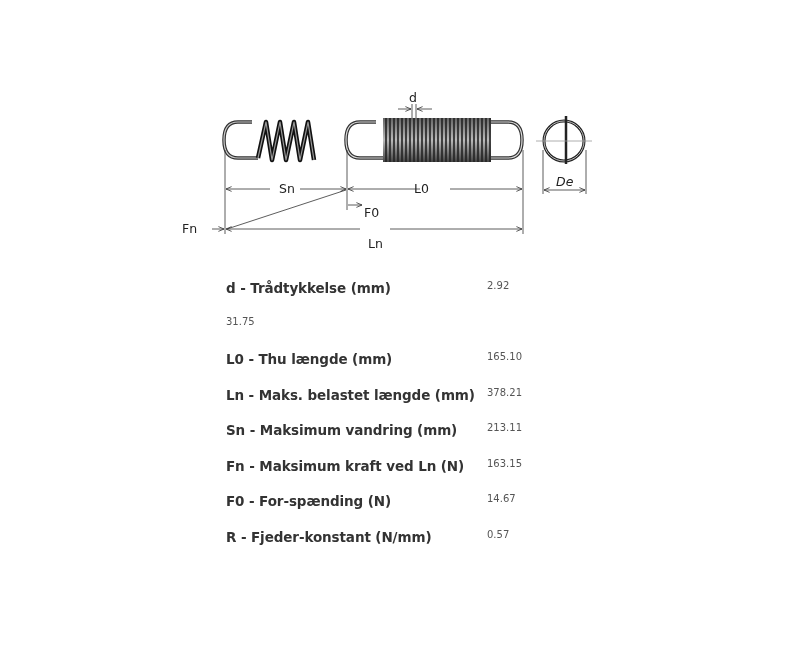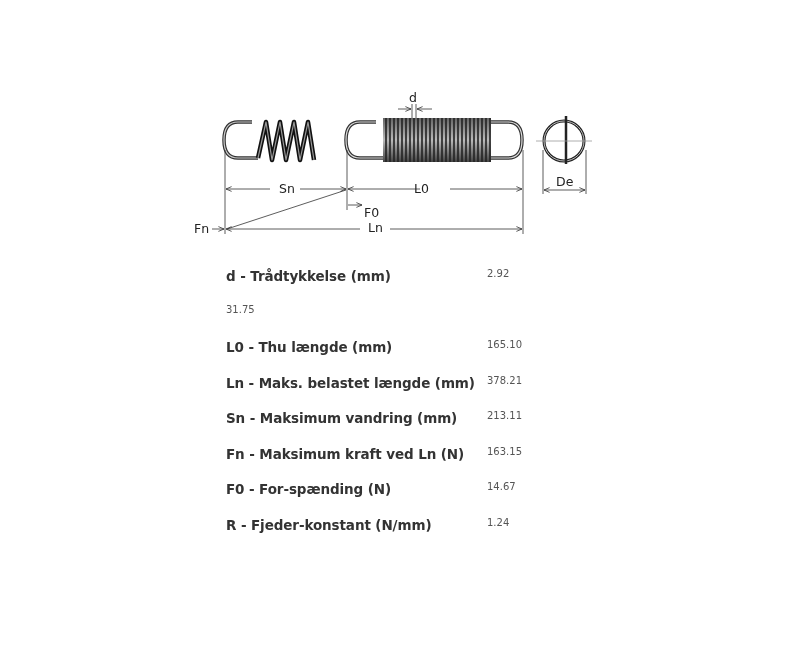--- a/index.html
+++ b/index.html
@@ -1,21 +1,21 @@
 <!DOCTYPE html>
 <html><head>
 <meta charset="utf-8">
 <style>
   html, body { margin: 0; padding: 0; background: #ffffff; }
   body { width: 810px; height: 661px; position: relative; overflow: hidden;
          font-family: "DejaVu Sans", "Liberation Sans", sans-serif; }
   .diagram { position: absolute; left: 0; top: 0; width: 810px; height: 260px; }
   .diagram svg { position: absolute; left: 0; top: 0; }
   .dlabel { position: absolute; font-size: 12.5px; color: #222; line-height: 1; }
-  .specs { position: absolute; left: 226px; top: 268px; width: 340px; }
+  .specs { position: absolute; left: 226px; top: 280px; width: 340px; }
   .row { height: 35.5px; display: flex; align-items: flex-start; }
   .row .k { width: 261px; font-weight: bold; font-size: 13.5px; color: #333; letter-spacing: -0.1px; }
   .row .v { font-size: 10px; color: #555; }
 </style>
 </head>
 <body>
 
 <div class="diagram">
   <svg width="810" height="260" viewBox="0 0 810 260">
     <defs>
@@ -113,23 +113,23 @@
 
       <line x1="360" y1="229" x2="226" y2="229" marker-end="url(#arr)"></line>
       <line x1="390" y1="229" x2="522" y2="229" marker-end="url(#arr)"></line>
     </g>
   </svg>
 
   <span class="dlabel" style="left:409px; top:92px;">d</span>
   <span class="dlabel" style="left:279px; top:183px;">Sn</span>
   <span class="dlabel" style="left:414px; top:183px;">L0</span>
   <span class="dlabel" style="left:364px; top:207px;">F0</span>
-  <span class="dlabel" style="left:194px; top:223px;">Fn</span>
-  <span class="dlabel" style="left:368px; top:222px;">Ln</span>
-  <span class="dlabel" style="left:556px; top:176px;">De</span>
+  <span class="dlabel" style="left:182px; top:223px;">Fn</span>
+  <span class="dlabel" style="left:368px; top:238px;">Ln</span>
+  <span class="dlabel" style="left:556px; top:176px;font-style:italic;">De</span>
 </div>
 
 <div class="specs">
   <div class="row">
     <span class="k">d - Trådtykkelse (mm)</span>
     <span class="v">2.92</span>
   </div>
   <div class="row">
     <span class="v">31.75</span>
   </div>
@@ -148,15 +148,15 @@
   <div class="row">
     <span class="k">Fn - Maksimum kraft ved Ln (N)</span>
     <span class="v">163.15</span>
   </div>
   <div class="row">
     <span class="k">F0 - For-spænding (N)</span>
     <span class="v">14.67</span>
   </div>
   <div class="row">
     <span class="k">R - Fjeder-konstant (N/mm)</span>
-    <span class="v">1.24</span>
+    <span class="v">0.57</span>
   </div>
 </div>
 
 </body></html>

